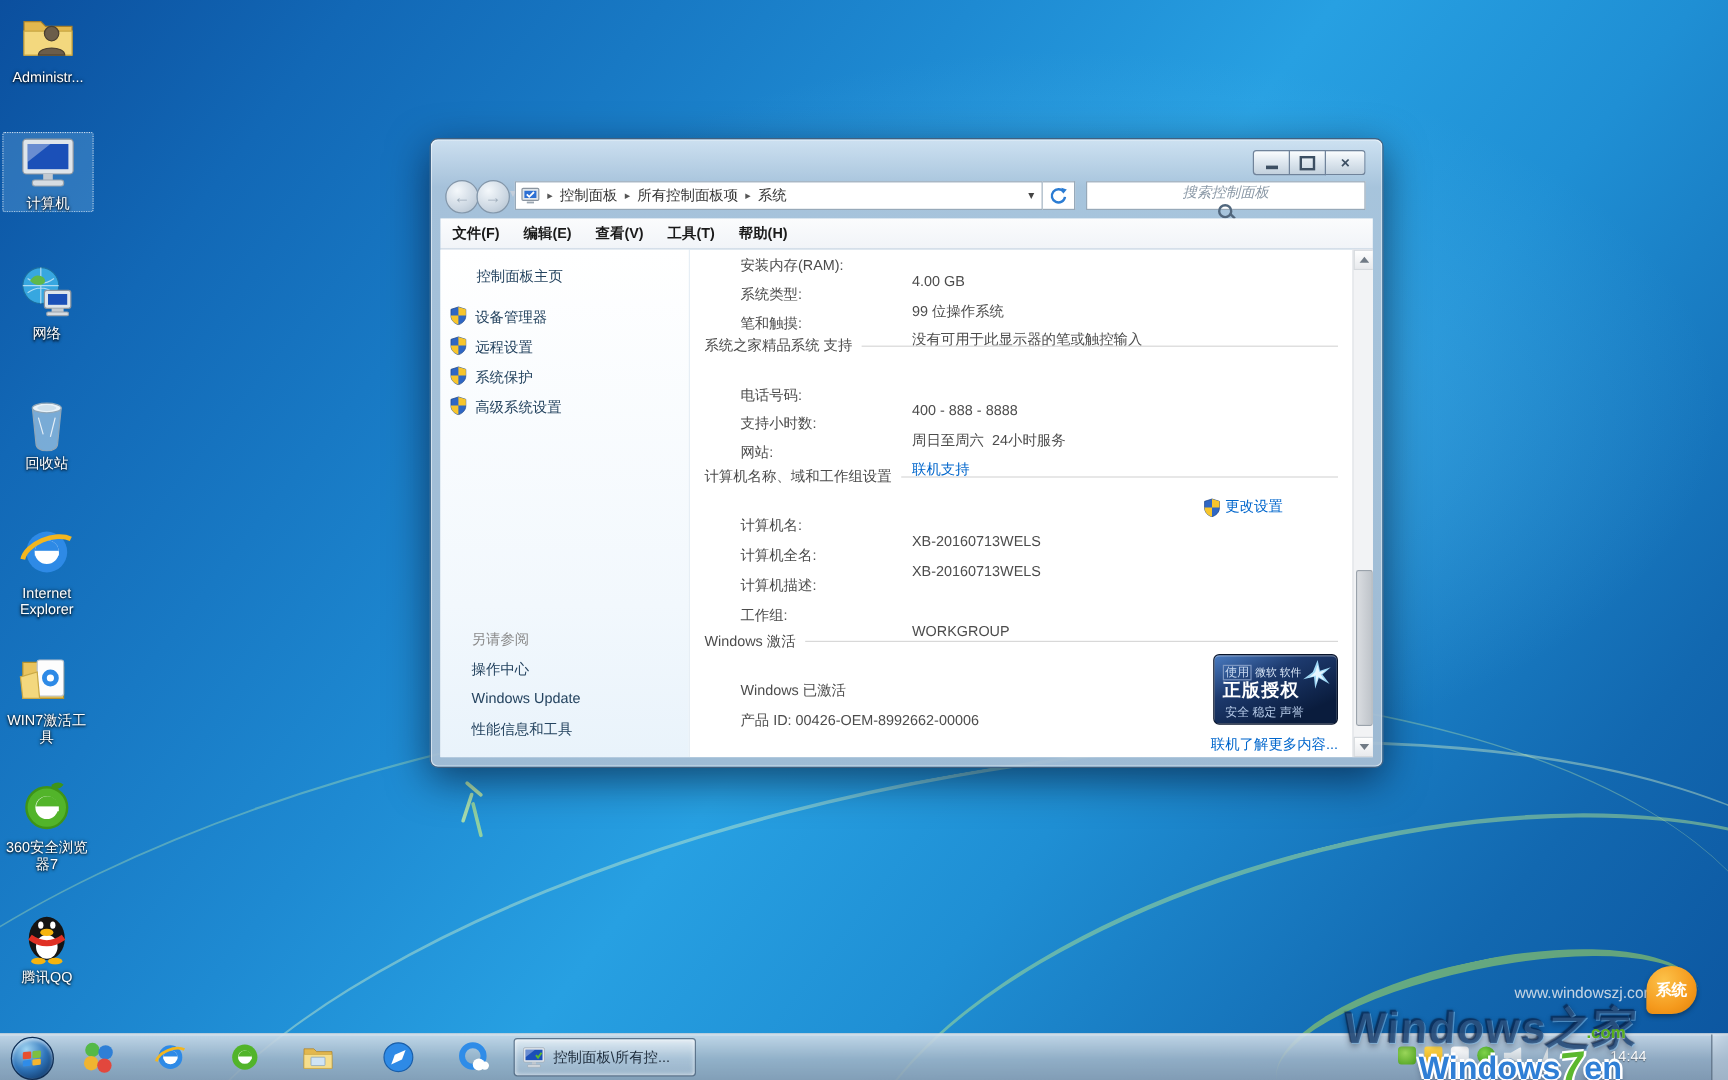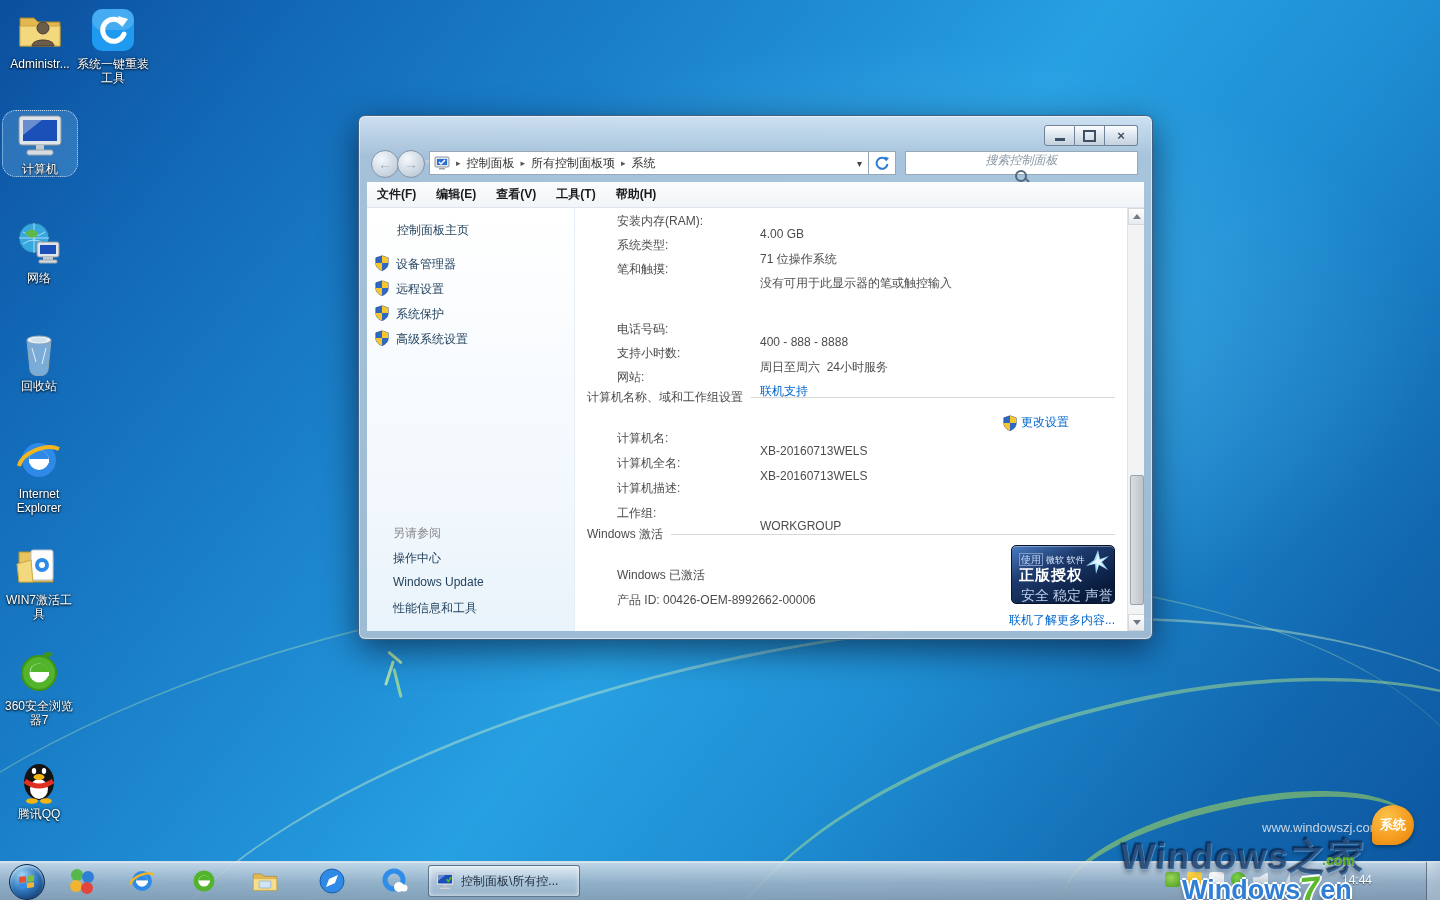--- a/index.html
+++ b/index.html
@@ -9,21 +9,21 @@
       radial-gradient(ellipse 900px 500px at 62% 38%, rgba(90,190,240,.55), rgba(0,0,0,0) 60%),
       linear-gradient(128deg,#0b4f9e 0%,#1268b6 14%,#1e8ad2 38%,#27a0e2 52%,#1f8fd4 66%,#1268b0 86%,#0c559f 100%);}
   .abs{position:absolute;}
   
   .swoosh{position:absolute;border-radius:50%;pointer-events:none;}
   
   .dcell{position:absolute;width:74px;display:flex;flex-direction:column;align-items:center;cursor:default;}
   .dcell .ic{width:48px;height:48px;display:block;}
   .dcell .dlabel{margin-top:3px;color:#fff;text-align:center;line-height:14px;max-width:72px;
     text-shadow:0 1px 2px rgba(0,0,0,.9),0 0 3px rgba(0,0,0,.7);}
-  .dcell.selected{background:rgba(120,180,230,.30);border:1px dotted rgba(255,255,255,.75);border-radius:14px;font-family:Liberation Serif, serif;}
+  .dcell.selected{background:rgba(120,180,230,.30);border:1px dotted rgba(255,255,255,.75);border-radius:2px;font-family:Liberation Serif, serif;}
   
   #win{position:absolute;left:358px;top:115px;width:793px;height:523px;border-radius:7px;
     background:linear-gradient(180deg,rgba(212,228,242,.96),rgba(176,199,220,.93) 40px,rgba(167,190,212,.93));
     border:1px solid #41607f;box-shadow:0 10px 34px rgba(0,0,20,.55), inset 0 0 0 1px rgba(255,255,255,.55);}
   .capbtns{position:absolute;top:9px;right:14px;display:flex;}
   .capbtn{width:29px;height:19px;background:linear-gradient(#fbfdfe,#dfe8f0 45%,#c3d1dd);
     border:1px solid #70839a;border-left-width:0;display:flex;align-items:center;justify-content:center;
     color:#3c4f63;font-weight:bold;font-size:13px;line-height:1;}
   .capbtn:first-child{border-left-width:1px;border-radius:3px 0 0 3px;}
   .capbtn:last-child{border-radius:0 3px 3px 0;width:32px;}
@@ -63,21 +63,21 @@
   .sect{position:absolute;left:12px;right:12px;display:flex;align-items:center;color:#4c4c4c;white-space:nowrap;}
   .sect .hr{flex:1;border-top:1px solid #d8d8d8;margin-left:8px;}
   a.lnk{color:#0066cc;text-decoration:none;cursor:pointer;}
   .changeset{position:absolute;left:428px;top:206px;display:flex;align-items:center;gap:4px;}
   .genuine{position:absolute;right:12px;top:337px;width:102px;height:57px;border-radius:5px;
     background:linear-gradient(155deg,#4a7cc2 0%,#1d3a6e 35%,#0a1c3d 80%);
     border:1px solid #09152c;box-shadow:inset 0 1px 0 rgba(255,255,255,.35);color:#fff;overflow:hidden;}
   .genuine .g1{position:absolute;left:7px;top:7px;font-size:9px;color:#dce9f9;white-space:nowrap;}
   .genuine .g1 .use{font-size:10px;border:1px solid #7d97c2;padding:0 1px;margin-right:3px;color:#c7d8f0;}
   .genuine .g2{position:absolute;left:7px;top:20px;font-size:15px;font-weight:bold;letter-spacing:1px;white-space:nowrap;}
-  .genuine .g3{position:absolute;left:9px;top:41px;font-size:14px;color:#b9cdea;white-space:nowrap;}
+  .genuine .g3{position:absolute;left:9px;top:41px;font-size:10px;color:#b9cdea;white-space:nowrap;}
   .gstar{position:absolute;right:3px;top:3px;}
   .learnmore{position:absolute;right:12px;top:404px;}
   
   #vscroll{position:absolute;right:0;top:0;bottom:0;width:17px;background:#f2f3f5;border-left:1px solid #e0e3e6;box-sizing:border-box;}
   .sbtn{position:absolute;left:0;width:17px;height:17px;background:linear-gradient(#fefefe,#e8eaed);
     border:1px solid #d5d9dd;box-sizing:border-box;display:flex;align-items:center;justify-content:center;}
   .tri-up{width:0;height:0;border-left:4px solid transparent;border-right:4px solid transparent;border-bottom:5px solid #707a85;}
   .tri-down{width:0;height:0;border-left:4px solid transparent;border-right:4px solid transparent;border-top:5px solid #707a85;}
   .sthumb{position:absolute;left:2px;width:12px;border-radius:2px;background:linear-gradient(90deg,#dadde1,#bfc4ca);
     border:1px solid #9aa2ab;}
@@ -134,29 +134,20 @@
   <div class="dcell" style="left:3px;top:6px;">
     <svg class="ic" viewBox="0 0 48 48">
       <path d="M4 12 h14 l4 4 h22 v24 H4 Z" fill="#e3b84e" stroke="#a8802a"></path>
       <path d="M4 20 h40 v20 H4 Z" fill="#f3d87e" stroke="#c9a845"></path>
       <circle cx="27" cy="22" r="6" fill="#6b5d4a" stroke="#4a3f30"></circle>
       <path d="M16 40 c0-8 22-8 22 0 Z" fill="#6b5d4a" stroke="#4a3f30"></path>
     </svg>
     <span class="dlabel">Administr...</span>
   </div>
 
-  <div class="dcell" style="left:76px;top:6px;">
-    <svg class="ic" viewBox="0 0 48 48">
-      <rect x="3" y="3" width="42" height="42" rx="10" fill="#1e9af0"></rect>
-      <rect x="3" y="3" width="42" height="21" rx="10" fill="rgba(255,255,255,.18)"></rect>
-      <path d="M33 17 A11 11 0 1 0 35 28" stroke="#fff" stroke-width="5" fill="none" stroke-linecap="round"></path>
-      <path d="M29 10 l10 3 -6 8 z" fill="#fff"></path>
-    </svg>
-    <span class="dlabel">系统一键重装工具</span>
-  </div>
 
   <div class="dcell selected" style="left:2px;top:110px;">
     <svg class="ic" viewBox="0 0 48 48">
       <rect x="3" y="5" width="42" height="29" rx="3" fill="#dfe5ea" stroke="#8b95a0"></rect>
       <rect x="7" y="9" width="34" height="21" fill="#1b50b8"></rect>
       <path d="M7 9 L26 9 L7 24 Z" fill="rgba(255,255,255,.35)"></path>
       <rect x="20" y="34" width="8" height="5" fill="#c2c9d0"></rect>
       <rect x="11" y="39" width="26" height="5" rx="2" fill="#d6dce2" stroke="#99a3ad"></rect>
     </svg>
     <span class="dlabel">计算机</span>
@@ -332,27 +323,31 @@
       </div>
 
       <div id="main">
 
         <div class="row" style="top:-9px;">
           <span class="lbl">安装内存(RAM):</span>
           <span class="val">4.00 GB</span>
         </div>
         <div class="row" style="top:15px;">
           <span class="lbl">系统类型:</span>
-          <span class="val">71 位操作系统</span>
+          <span class="val">99 位操作系统</span>
         </div>
         <div class="row" style="top:39px;">
           <span class="lbl">笔和触摸:</span>
           <span class="val">没有可用于此显示器的笔或触控输入</span>
         </div>
 
+        <div class="sect" style="top:72px;">
+          <span>系统之家精品系统 支持</span>
+            <span class="hr"></span>
+        </div>
         <div class="row" style="top:99px;">
           <span class="lbl">电话号码:</span>
           <span class="val">400 - 888 - 8888</span>
         </div>
         <div class="row" style="top:123px;">
           <span class="lbl">支持小时数:</span>
           <span class="val">周日至周六  24小时服务</span>
         </div>
         <div class="row" style="top:147px;">
           <span class="lbl">网站:</span>

